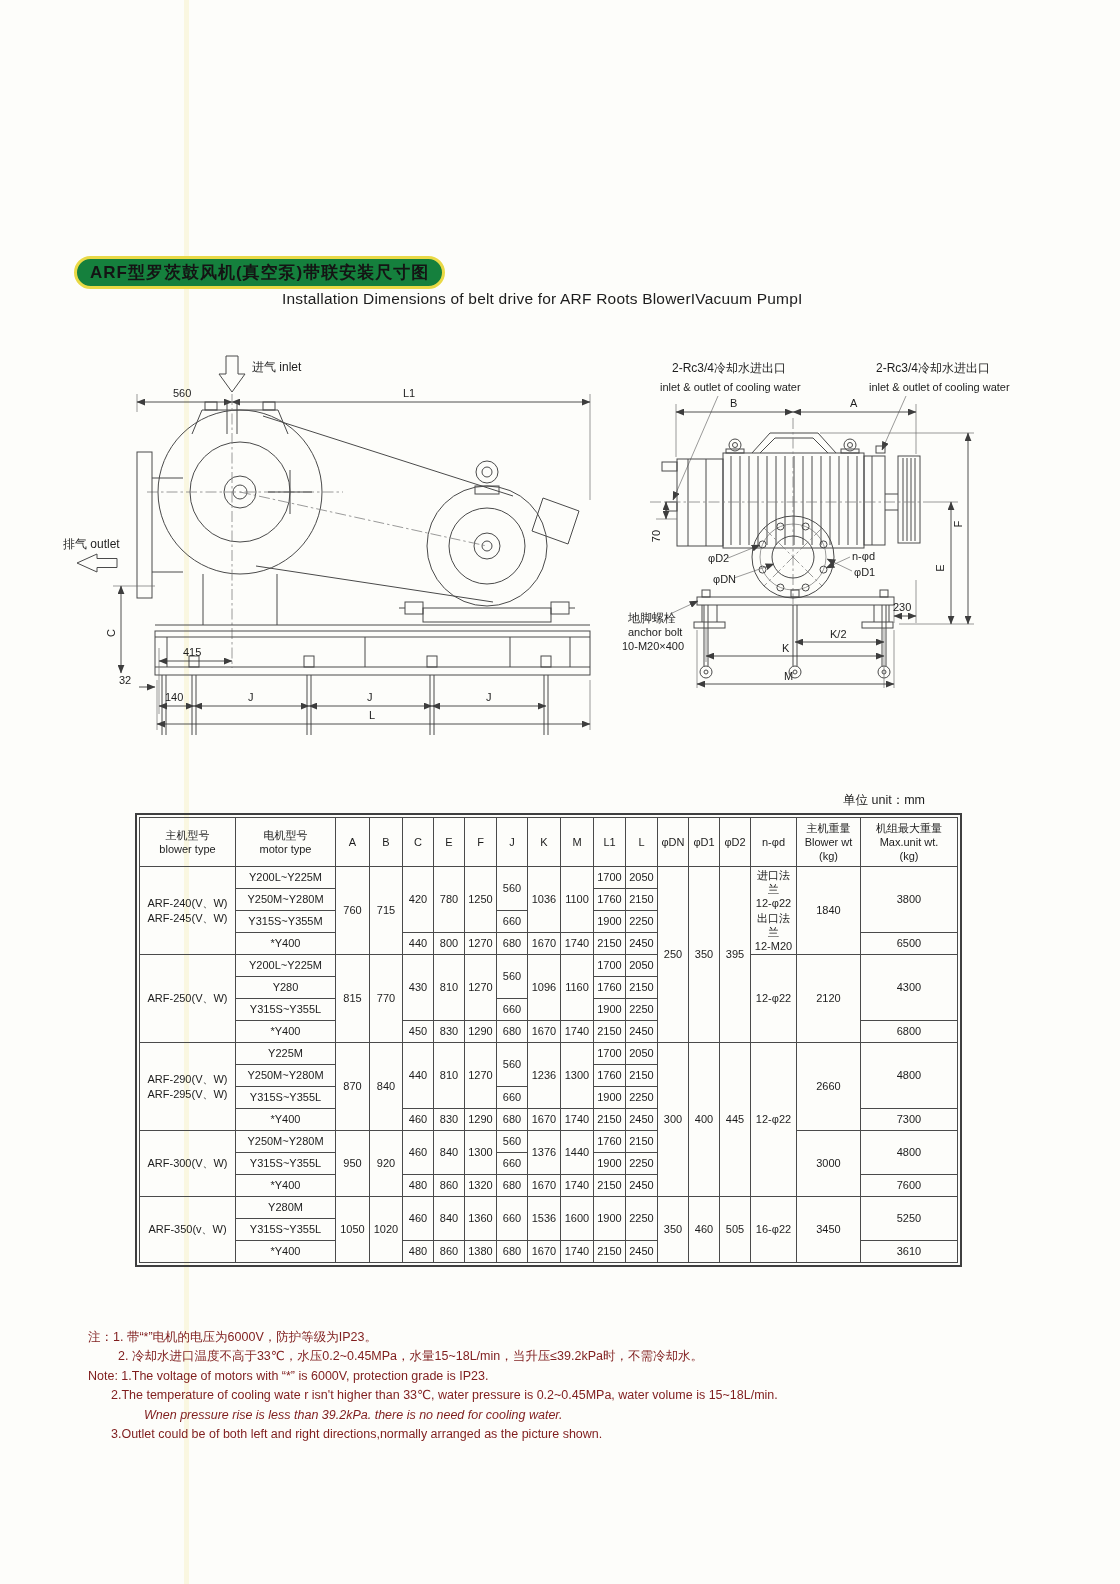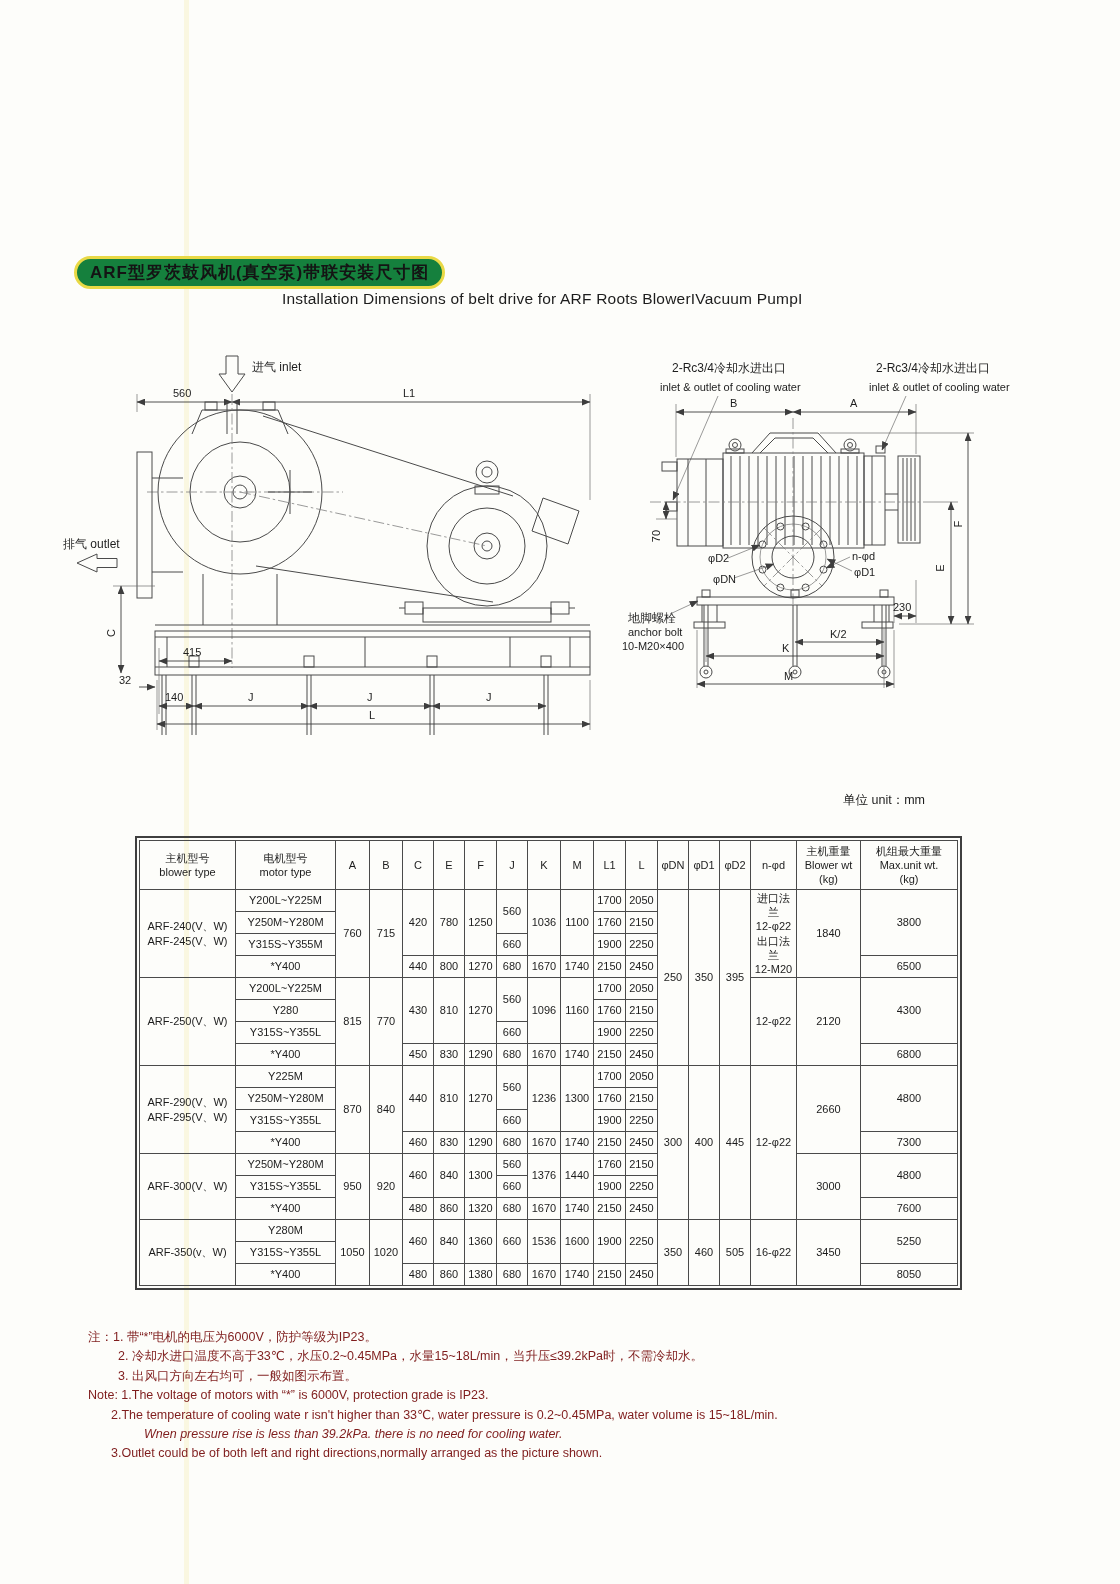--- a/index.html
+++ b/index.html
@@ -4,21 +4,21 @@
 <style>
   html,body{margin:0;padding:0;background:#ffffff;}
   #page{position:relative;width:1120px;height:1584px;background:#fdfdfa;
         font-family:"Liberation Sans","DejaVu Sans",sans-serif;color:#222;overflow:hidden;}
   .scan-line{position:absolute;left:184px;top:0;width:5px;height:100%;background:#f7f2cc;opacity:.55;}
   .title-zh{position:absolute;left:74px;top:256px;font-size:17px;font-weight:700;letter-spacing:1px;
             color:#141414;border:3px solid #e9d945;border-radius:20px;padding:2px 13px;background:#15803d;}
   .title-en{position:absolute;left:282px;top:290px;font-size:15.5px;color:#1c1c1c;letter-spacing:.2px;}
   .unit-label{position:absolute;left:843px;top:792px;font-size:12.5px;color:#1d1d1d;text-align:right;}
   .svgbox{position:absolute;}
-  .tblwrap{position:absolute;left:135px;top:813px;border:2px solid #3f3f3f;padding:2px;margin-top:23px;}
+  .tblwrap{position:absolute;left:135px;top:813px;border:2px solid #3f3f3f;padding:2px;}
   table{border-collapse:collapse;table-layout:fixed;width:814px;font-size:11px;color:#1c1c1c;}
   th,td{border:1px solid #4a4a4a;text-align:center;vertical-align:middle;padding:0 1px;
         white-space:pre-line;overflow:hidden;line-height:1.3;}
   thead th{height:48px;font-weight:400;}
   tbody td{height:21px;}
   .notes{position:absolute;left:88px;top:1328px;width:990px;font-size:12.5px;line-height:1.55;color:#7f1d1d;}
   .notes .ind-zh{margin-left:30px;}
   .notes .ind-en{margin-left:23px;}
   .notes .ind-en2{margin-left:56px;font-style:italic;}
   
@@ -588,28 +588,27 @@
         <tr>
           <td>*Y400</td>
           <td>480</td>
           <td>860</td>
           <td>1380</td>
           <td>680</td>
           <td>1670</td>
           <td>1740</td>
           <td>2150</td>
           <td>2450</td>
-          <td>8050</td>
+          <td>3610</td>
         </tr>
       </tbody>
     </table>
   </div>
 
   <div class="notes">
     <div>注：1. 带“*”电机的电压为6000V，防护等级为IP23。</div>
     <div class="ind-zh">2. 冷却水进口温度不高于33℃，水压0.2~0.45MPa，水量15~18L/min，当升压≤39.2kPa时，不需冷却水。</div>
-    <div class="ind-zh">3. 出风口方向左右均可，一般如图示布置。</div>
     <div>Note: 1.The voltage of motors with “*” is 6000V, protection grade is IP23.</div>
     <div class="ind-en">2.The temperature of cooling wate r isn't higher than 33℃, water pressure is 0.2~0.45MPa, water volume is 15~18L/min.</div>
     <div class="ind-en2">Wnen pressure rise is less than 39.2kPa.  there is no need for cooling water.</div>
     <div class="ind-en">3.Outlet could be of both left and right directions,normally arranged as the picture shown.</div>
   </div>
 </div>
 
 </body></html>

